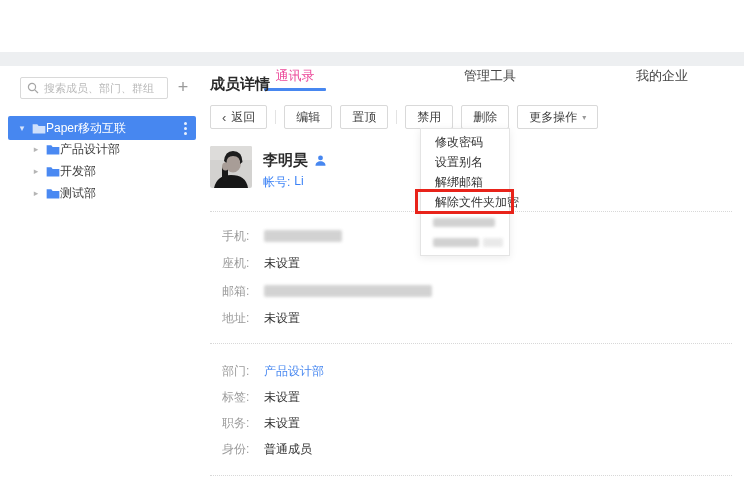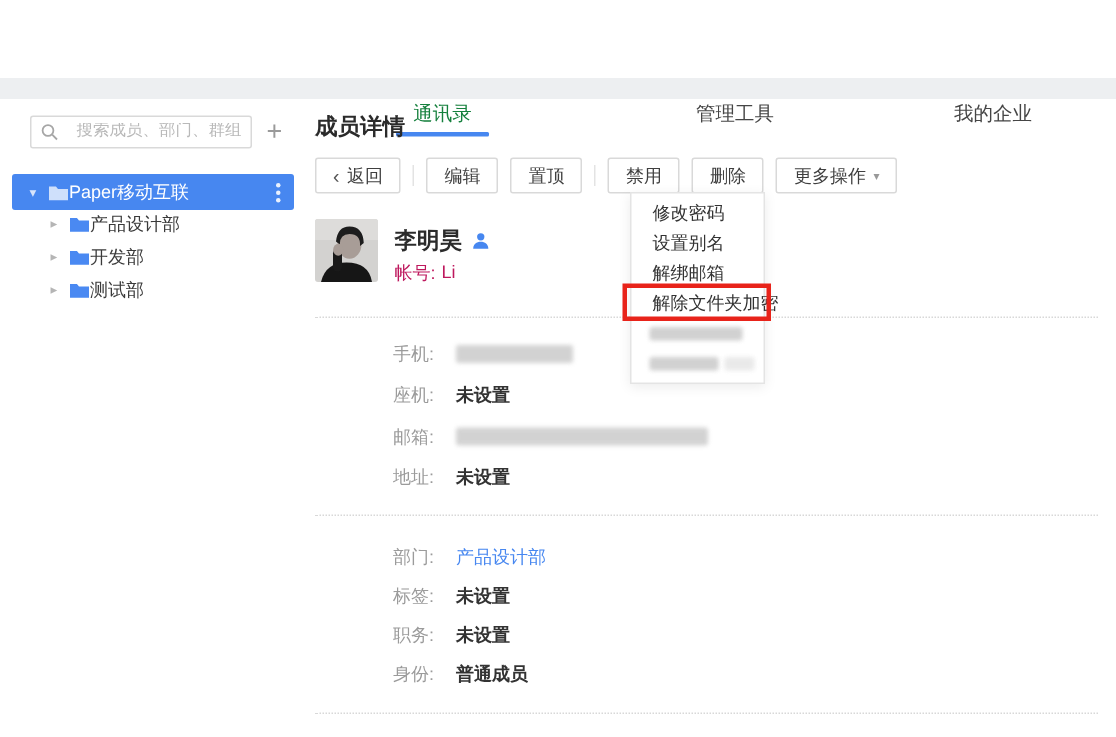--- a/index.html
+++ b/index.html
@@ -4,35 +4,34 @@
 <style>
   * { margin:0; padding:0; box-sizing:border-box; }
   html,body { background:#fff; }
   .app{
     position:relative; width:744px; height:491px; overflow:hidden; background:#fff;
     font-family:"Liberation Sans","DejaVu Sans",sans-serif; color:#333;
   }
   
   .topnav{ position:absolute; left:0; top:0; width:744px; height:52px; background:#fff;margin-top:40px; }
   .tab{ position:absolute; top:27px; transform:translateX(-50%); font-size:13px; color:#454545; cursor:pointer; white-space:nowrap; }
-  .tab.active{ color:#15803d; }
+  .tab.active{ color:#ec4899; }
   .tab-underline{ position:absolute; left:264px; top:48px; width:62px; height:3px; background:#4787f0; border-radius:1px; }
   .gray-band{ position:absolute; left:0; top:52px; width:744px; height:14px; background:#edeff1; }
 
   
   .sidebar{ position:absolute; left:0; top:66px; width:200px; height:425px; background:#fff; }
   .search-box{
     position:absolute; left:20px; top:11px; width:148px; height:22px;
     border:1px solid #d9d9d9; border-radius:2px; display:flex; align-items:center; padding:0 6px; background:#fff;
   }
   .search-box svg{ flex:0 0 auto; margin-right:5px; }
   .search-box input{
     border:none; outline:none; width:100%; font-size:11px; color:#666; background:transparent;
-    font-family:Liberation Mono, monospace;
-    text-align:right;
+    font-family:Liberation Sans, sans-serif;
   }
   .search-box input::placeholder{ color:#b9b9b9; }
   .plus-btn{ position:absolute; left:172px; top:9px; width:22px; height:24px; font-size:18px; font-weight:300;
     color:#9a9a9a; text-align:center; line-height:24px; cursor:pointer; }
   .tree-row{ position:absolute; left:8px; width:188px; display:flex; align-items:center; cursor:pointer; font-size:12px; }
   .tree-root{ top:50px; height:24px; background:#4787f0; border-radius:2px; color:#fff; }
   .tree-child{ height:22px; color:#3a3a3a; }
   .caret{ font-size:9px; line-height:1; width:10px; text-align:center; }
   .tree-root .caret{ margin-left:9px; color:#d7e4fb; }
   .tree-child .caret{ margin-left:23px; color:#b5b5b5; }
@@ -48,28 +47,28 @@
   .btn{
     height:24px; padding:0 11px; background:#fff; border:1px solid #d9d9d9; border-radius:2px;
     font-size:12px; color:#3f3f3f; display:inline-flex; align-items:center; gap:5px; cursor:pointer; white-space:nowrap;
   }
   .btn .chev{ font-size:13px; line-height:1; color:#555; }
   .btn .dcaret{ font-size:8px; color:#999; }
   .vsep{ width:1px; height:14px; background:#e3e3e3; }
 
   .avatar{ position:absolute; left:5px; top:80px; width:42px; height:42px; border-radius:2px; overflow:hidden; }
   .member-name{ position:absolute; left:58px; top:85px; font-size:15px; font-weight:bold; color:#2b2b2b; display:flex; align-items:center; gap:6px; }
-  .account-row{ position:absolute; left:58px; top:108px; font-size:12px; color:#be185d; display:flex; gap:4px; }
+  .account-row{ position:absolute; left:58px; top:108px; font-size:12px; color:#3b82f6; display:flex; gap:4px; }
 
   .dotted{ position:absolute; left:5px; right:12px; border-top:1px dotted #d8d8d8; }
   .dotted.d1{ top:145px; } .dotted.d2{ top:277px; } .dotted.d3{ top:409px; }
 
   .frow{ position:absolute; left:17px; height:16px; display:flex; align-items:center; font-size:12px; }
-  .flabel{ color:#9b9b9b; width:36px;margin-left:40px; }
-  .fval{ margin-left:6px; color:#333; font-weight:bold; }
+  .flabel{ color:#9b9b9b; width:36px; }
+  .fval{ margin-left:6px; color:#333; font-weight:normal; }
   .fval.link{ color:#4787f0; font-weight:normal; cursor:pointer; }
   .blur-val{ margin-left:6px; height:12px; border-radius:2px; background:#c8c8c8; opacity:.8; filter:blur(1.5px); }
   .blur-phone{ width:78px; } .blur-mail{ width:168px; }
 
   
   .dropdown{
     position:absolute; left:420px; top:128px; width:90px; padding:3px 0; background:#fff;
     border:1px solid #e4e4e4; box-shadow:0 2px 8px rgba(0,0,0,.08); z-index:20;
   }
   .ditem{ height:20px; line-height:20px; padding-left:14px; font-size:12px; color:#333; cursor:pointer; white-space:nowrap; }

